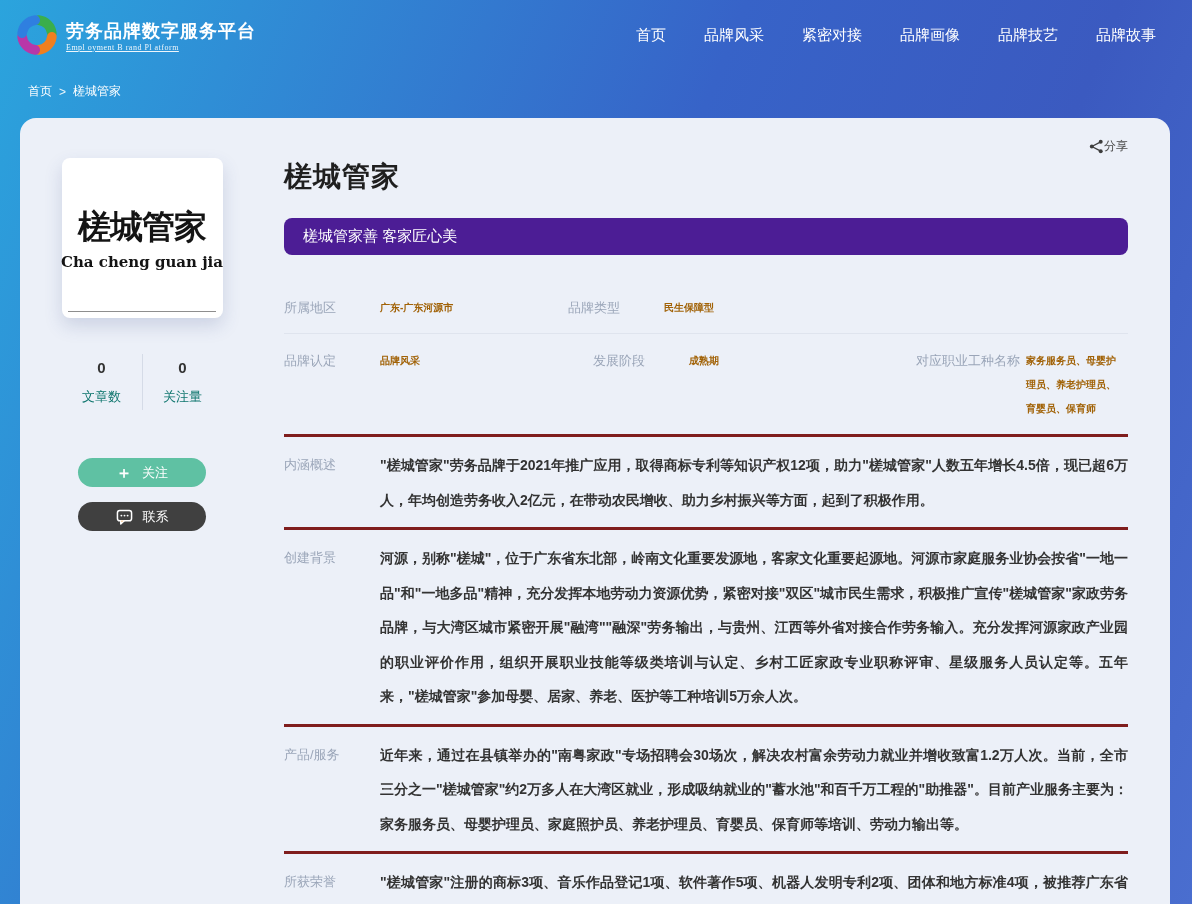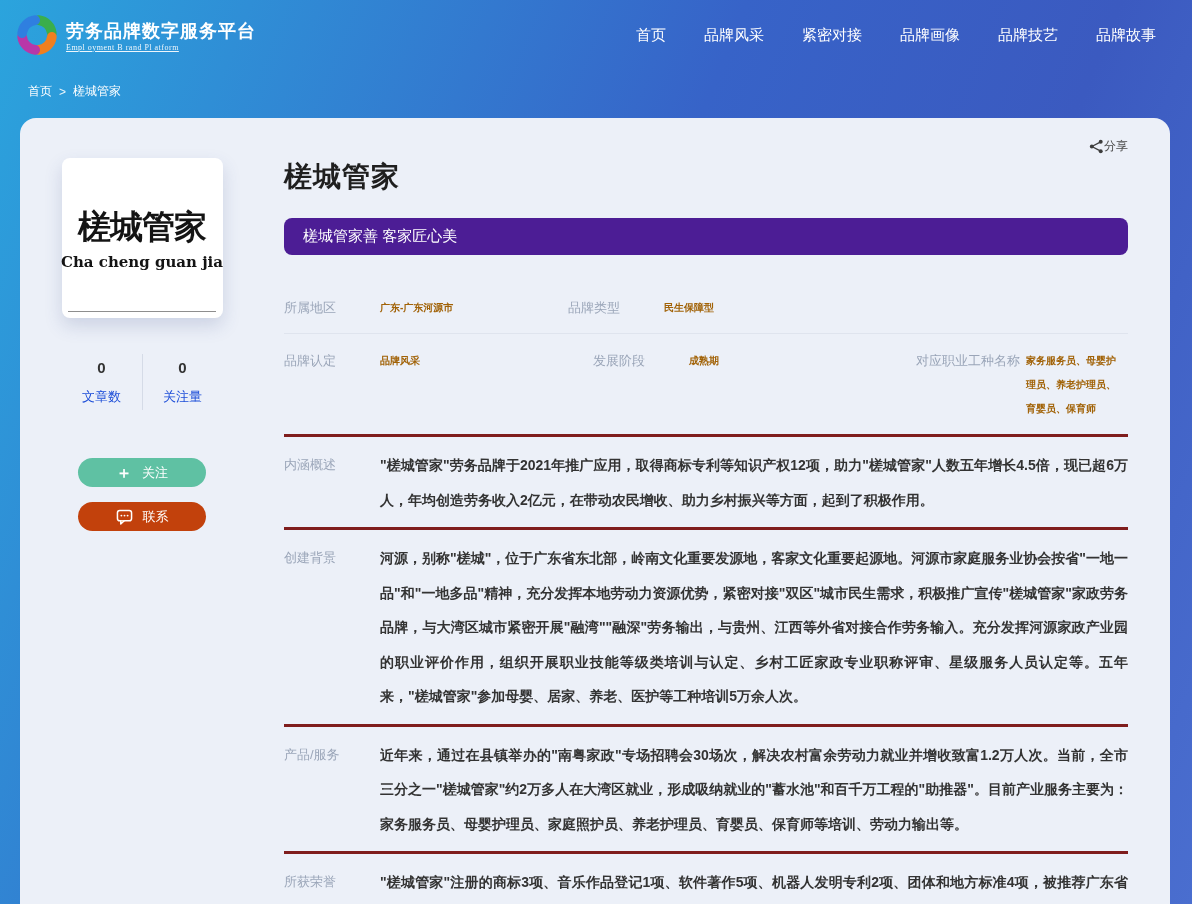--- a/index.html
+++ b/index.html
@@ -33,27 +33,27 @@
     box-shadow:0 8px 18px rgba(60,80,140,.18);
     display:flex; flex-direction:column; align-items:center; justify-content:center;
     position:relative; font-family:"DejaVu Serif","Liberation Serif",serif; color:#141414;
   }
   .brand-card .cn { font-size:33px; font-weight:bold; letter-spacing:-1px; white-space:nowrap; }
   .brand-card .py { font-size:15px; font-weight:bold; margin-top:3px; white-space:nowrap; }
   .brand-card .underline { position:absolute; bottom:6px; left:4%; width:92%; height:1px; background:#8e8e8e; }
   .stats { display:flex; margin-top:36px; align-items:center; }
   .stat { width:80px; text-align:center; }
   .stat .num { font-size:15px; font-weight:bold; color:#333; }
-  .stat .lbl { font-size:13px; color:#1d4ed8; margin-top:12px; }
+  .stat .lbl { font-size:13px; color:#0f766e; margin-top:12px; }
   .stat-divider { width:1px; height:56px; background:#d5dbe7; }
   .btn { width:128px; height:29px; border:none; border-radius:15px; color:#fff; font-size:13px;
          display:flex; align-items:center; justify-content:center; gap:10px; cursor:pointer;
          font-family:inherit; }
   .btn-follow { margin-top:48px; background:#5fc1a3; }
-  .btn-contact { margin-top:15px; background:#c2410c; }
+  .btn-contact { margin-top:15px; background:#404040; }
   .btn .plus { font-size:16px; font-weight:bold; line-height:1; }
   
   .main { flex:1; padding:0 42px 30px 20px; }
   .share-row { display:flex; justify-content:flex-end; padding-top:20px; }
   .share-btn { display:flex; align-items:center; color:#4a4a4a; font-size:12px; cursor:pointer; }
   .page-title { font-size:28px; font-weight:bold; color:#1f1f1f; margin-top:3px; letter-spacing:1px; }
   .slogan { margin-top:22px; height:37px; background:#4c1d95; border-radius:8px; color:#fff;
             font-size:15px; display:flex; align-items:center; padding-left:19px; }
   
   .info-row { display:grid; grid-template-columns:284px 298px 1fr; padding:15px 0 13px; }

